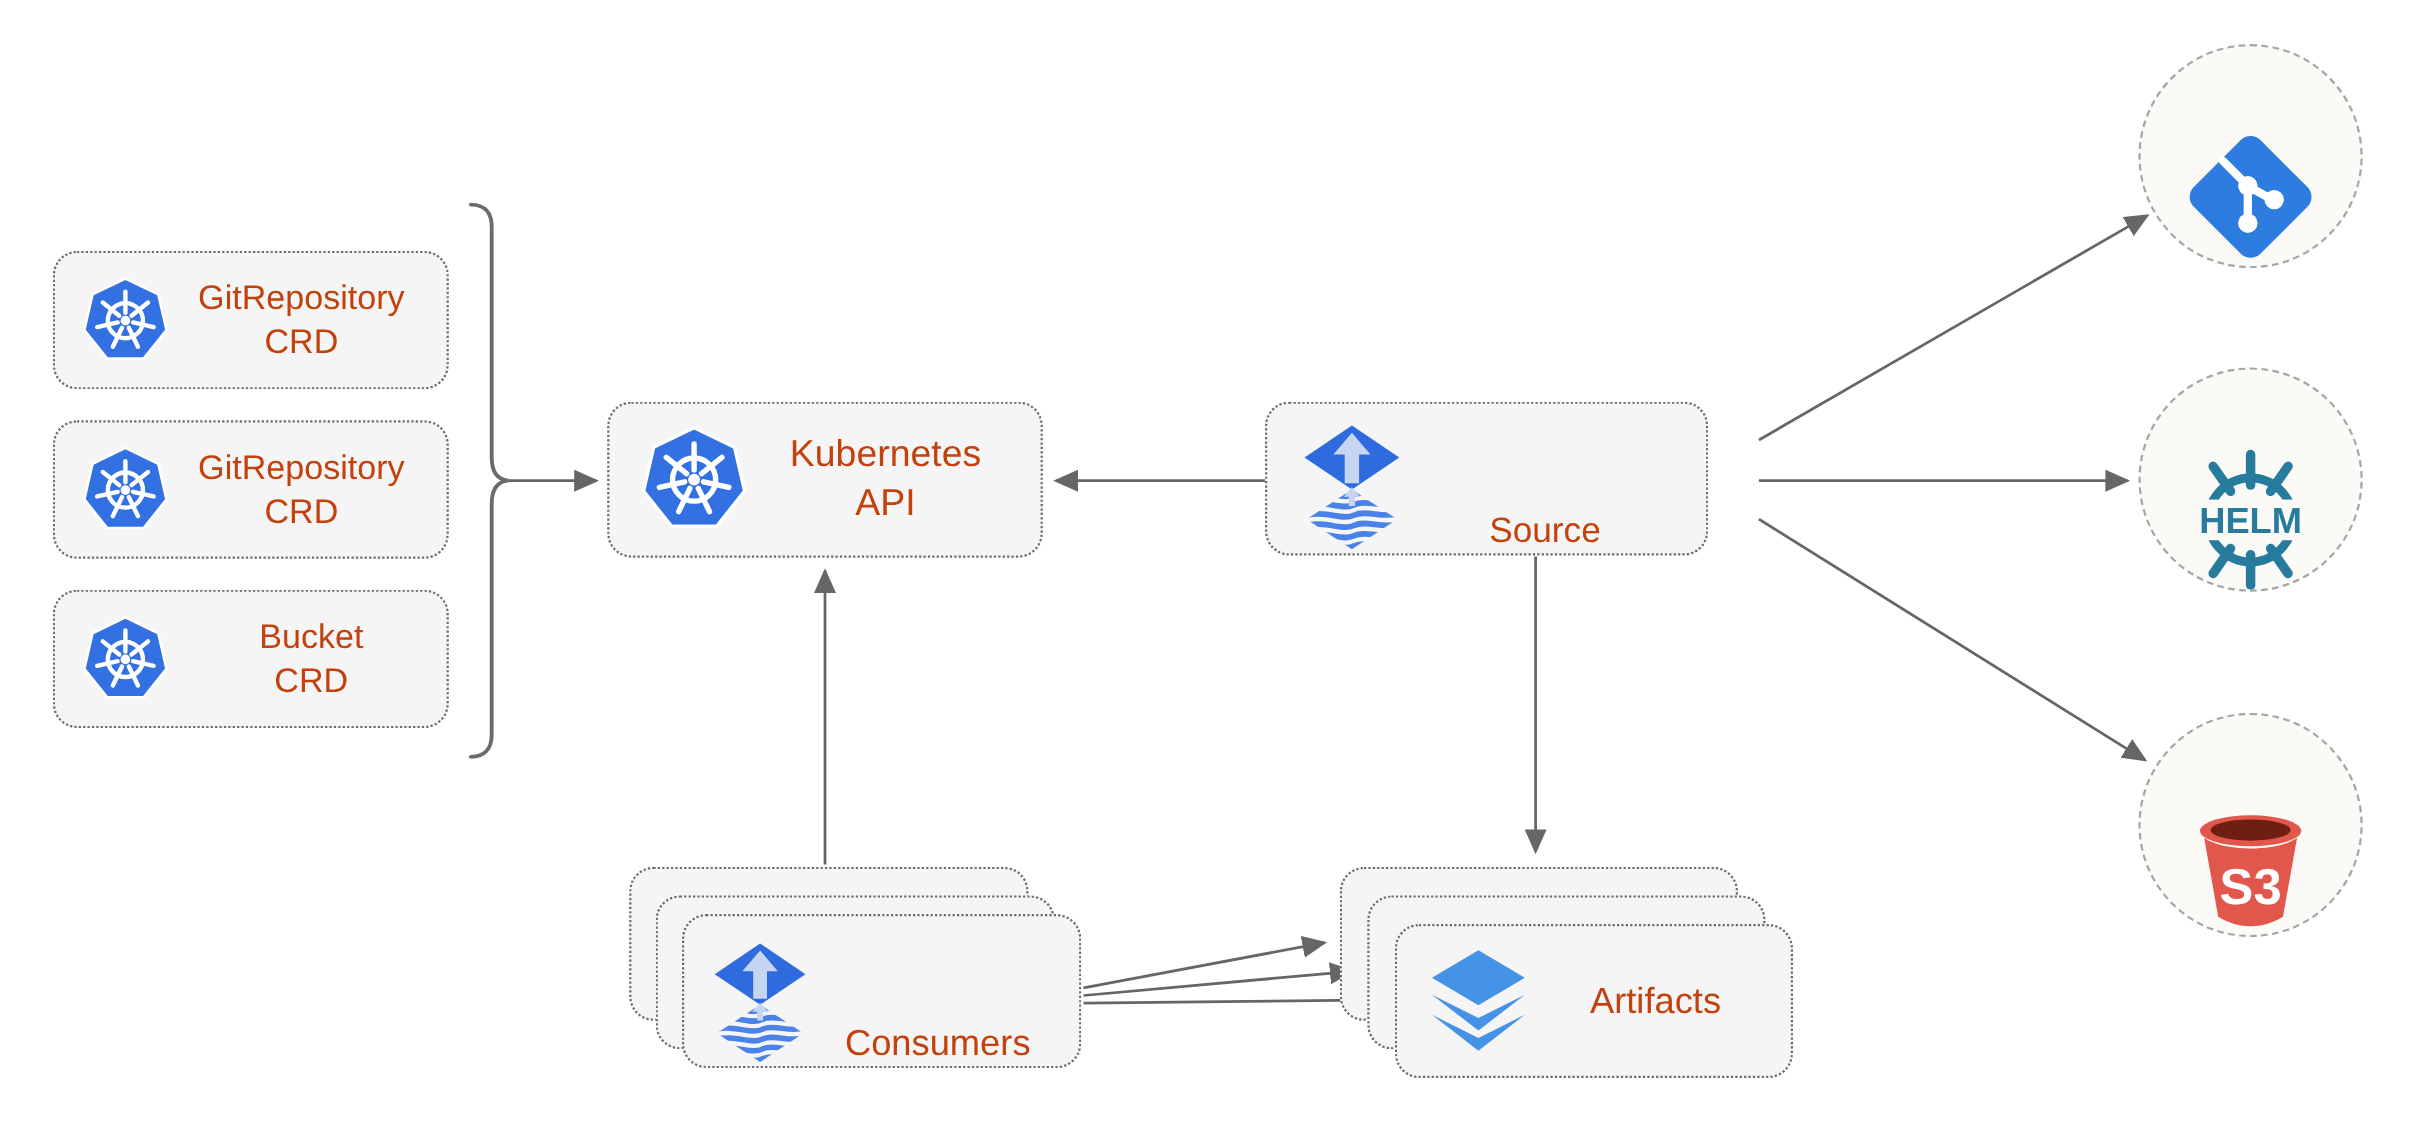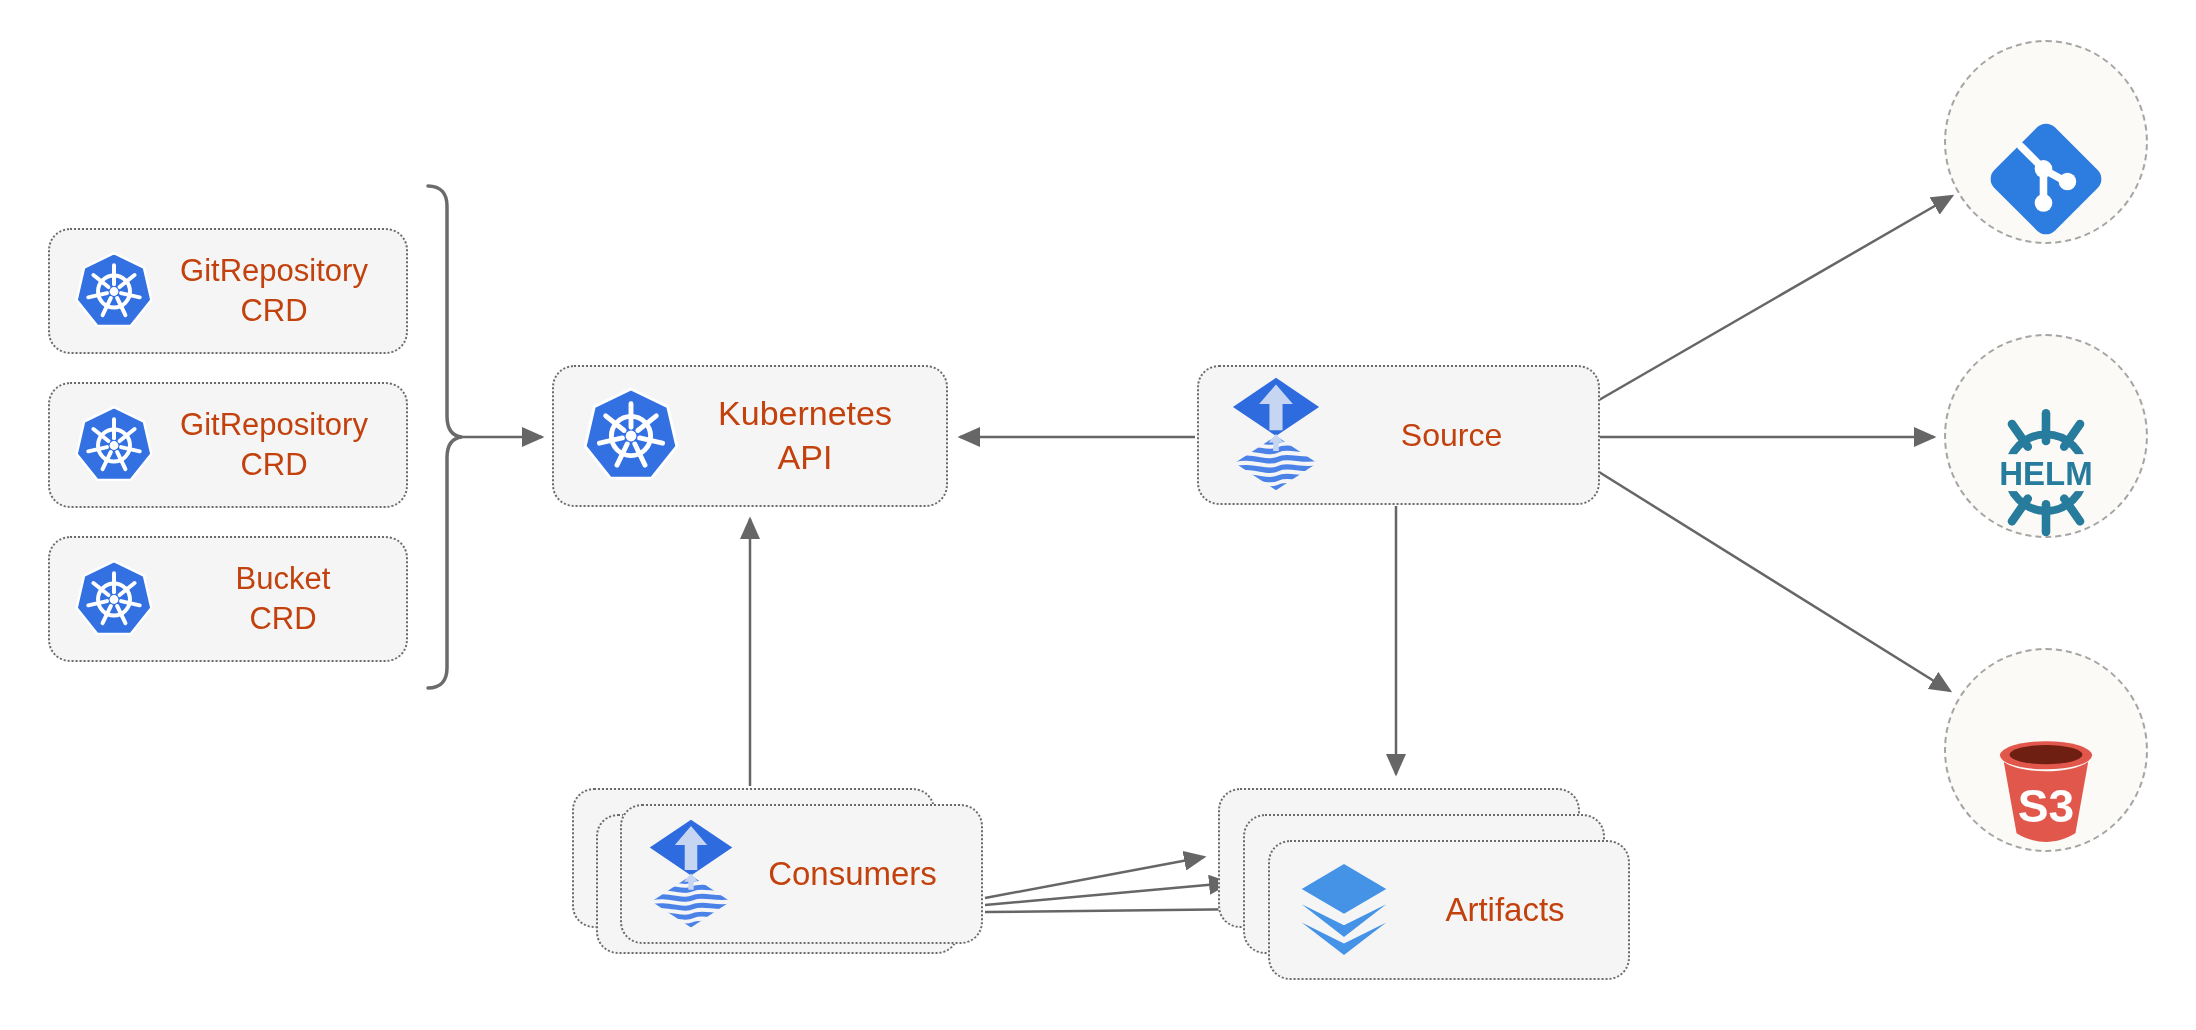--- a/index.html
+++ b/index.html
@@ -119,32 +119,32 @@
     </div>
   </div>
 
   <div class="node" style="left:552px; top:365px; width:396px; height:142px; padding:0 28px;">
     <svg class="icon" width="98" height="102">
         <use href="#sym-k8s"></use>
       </svg>
     <div class="node-label big">Kubernetes API</div>
   </div>
 
-  <div class="node" style="left:1197px; top:365px; width:403px; height:140px; padding:0 30px;">
+  <div class="node" style="left:1150px; top:365px; width:403px; height:140px; padding:0 30px;align-items:flex-end;">
     <svg class="icon" width="94" height="118">
         <use href="#sym-flux"></use>
       </svg>
     <div class="node-label" style="font-size:32px;">
       <div>Source</div>
     </div>
   </div>
 
   <div class="stack-back" style="left:572px; top:788px; width:363px; height:140px;"></div>
   <div class="stack-back" style="left:596px; top:814px; width:363px; height:140px;"></div>
-  <div class="node" style="left:620px; top:804px; width:363px; height:140px;">
+  <div class="node" style="left:620px; top:831px; width:363px; height:140px;align-items:flex-end;">
     <svg class="icon" width="90" height="113">
         <use href="#sym-flux"></use>
       </svg>
     <div class="node-label mid">Consumers</div>
   </div>
 
   <div class="stack-back" style="left:1218px; top:788px; width:362px; height:140px;"></div>
   <div class="stack-back" style="left:1243px; top:814px; width:362px; height:140px;"></div>
   <div class="node" style="left:1268px; top:840px; width:362px; height:140px;">
     <svg class="icon" width="100" height="96" viewBox="0 0 100 100">

